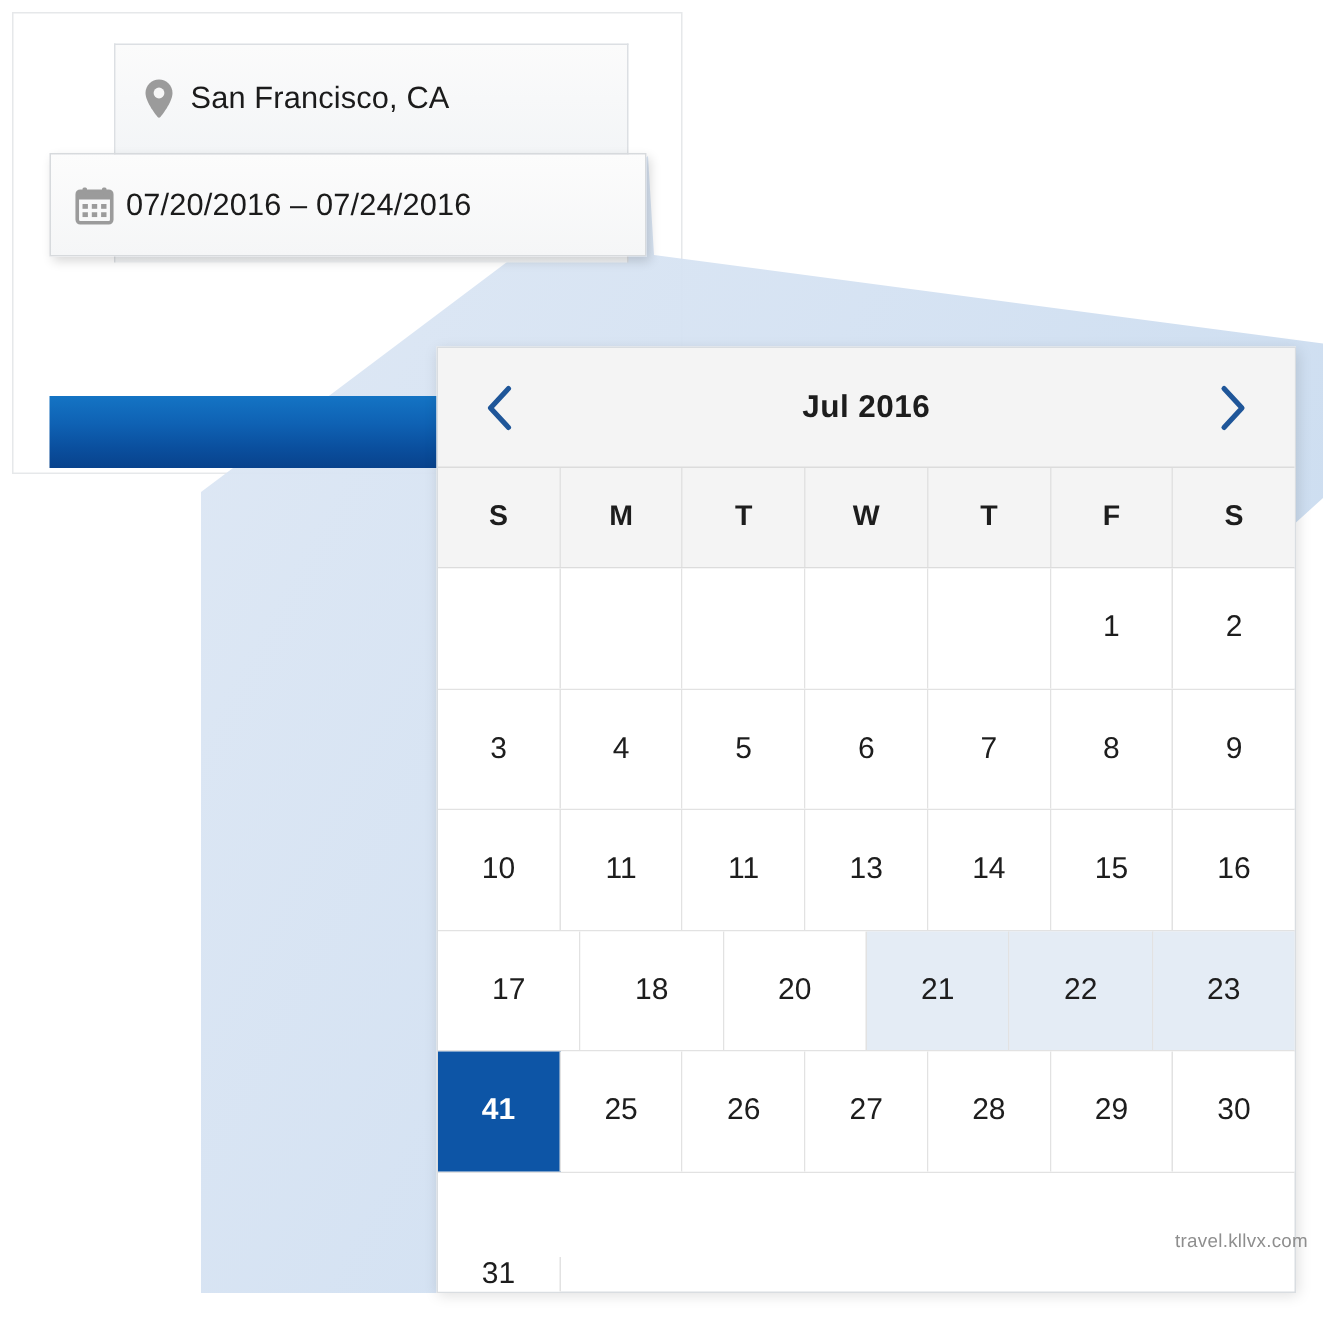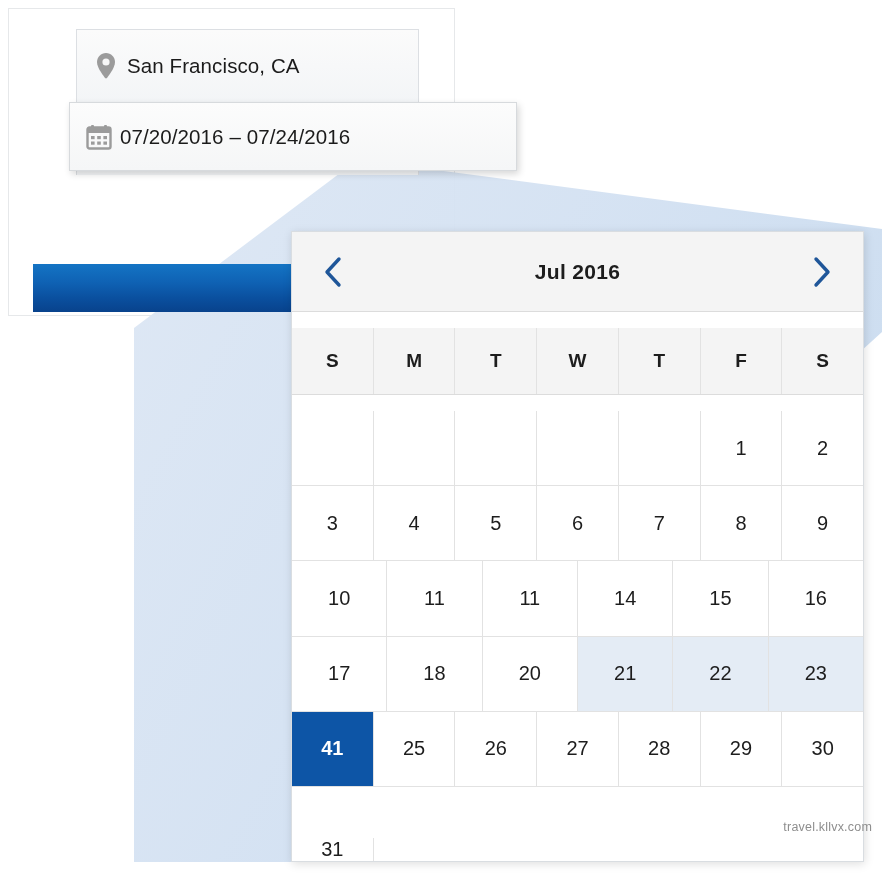--- a/index.html
+++ b/index.html
@@ -64,31 +64,30 @@
     display: flex;
     align-items: center;
     justify-content: center;
   }
 
   
   #field-dates {
     position: absolute;
     left: 33px;
     top: 102px;
-    width: 448px;
+    width: 398px;
     height: 69px;
     box-sizing: border-box;
     background: linear-gradient(to bottom, #fcfcfc 0%, #f5f6f7 100%);
     border: 1px solid #d7dadd;
     box-shadow: 2px 3px 7px rgba(0,0,0,0.16);
     display: flex;
     align-items: center;
     padding-left: 14px;
     z-index: 6;
-    margin-left: 36px;
   }
 
   .caret-down {
     position: absolute;
     right: 22px;
     top: 50%;
     transform: translateY(-50%);
     width: 0; height: 0;
     border-left: 9px solid transparent;
     border-right: 9px solid transparent;
@@ -141,21 +140,20 @@
     top: 231px;
     width: 573px;
     height: 631px;
     background: #ffffff;
     border: 1px solid #d9dde1;
     box-sizing: border-box;
     box-shadow: 1px 2px 9px rgba(0,0,0,0.13);
     z-index: 7;
     display: flex;
     flex-direction: column;
-    gap: 16px;
   }
 
   #cal-header {
     height: 80px;
     min-height: 80px;
     background: #f4f4f4;
     border-bottom: 1px solid #dcdcdc;
     display: flex;
     align-items: center;
     justify-content: space-between;
@@ -342,20 +340,21 @@
         <div class="cal-cell">5</div>
         <div class="cal-cell">6</div>
         <div class="cal-cell">7</div>
         <div class="cal-cell">8</div>
         <div class="cal-cell">9</div>
       </div>
       <div class="cal-row">
         <div class="cal-cell">10</div>
         <div class="cal-cell">11</div>
         <div class="cal-cell">11</div>
+        <div class="cal-cell">13</div>
         <div class="cal-cell">14</div>
         <div class="cal-cell">15</div>
         <div class="cal-cell">16</div>
       </div>
       <div class="cal-row">
         <div class="cal-cell">17</div>
         <div class="cal-cell">18</div>
         <div class="cal-cell">20</div>
         <div class="cal-cell in-range">21</div>
         <div class="cal-cell in-range">22</div>

